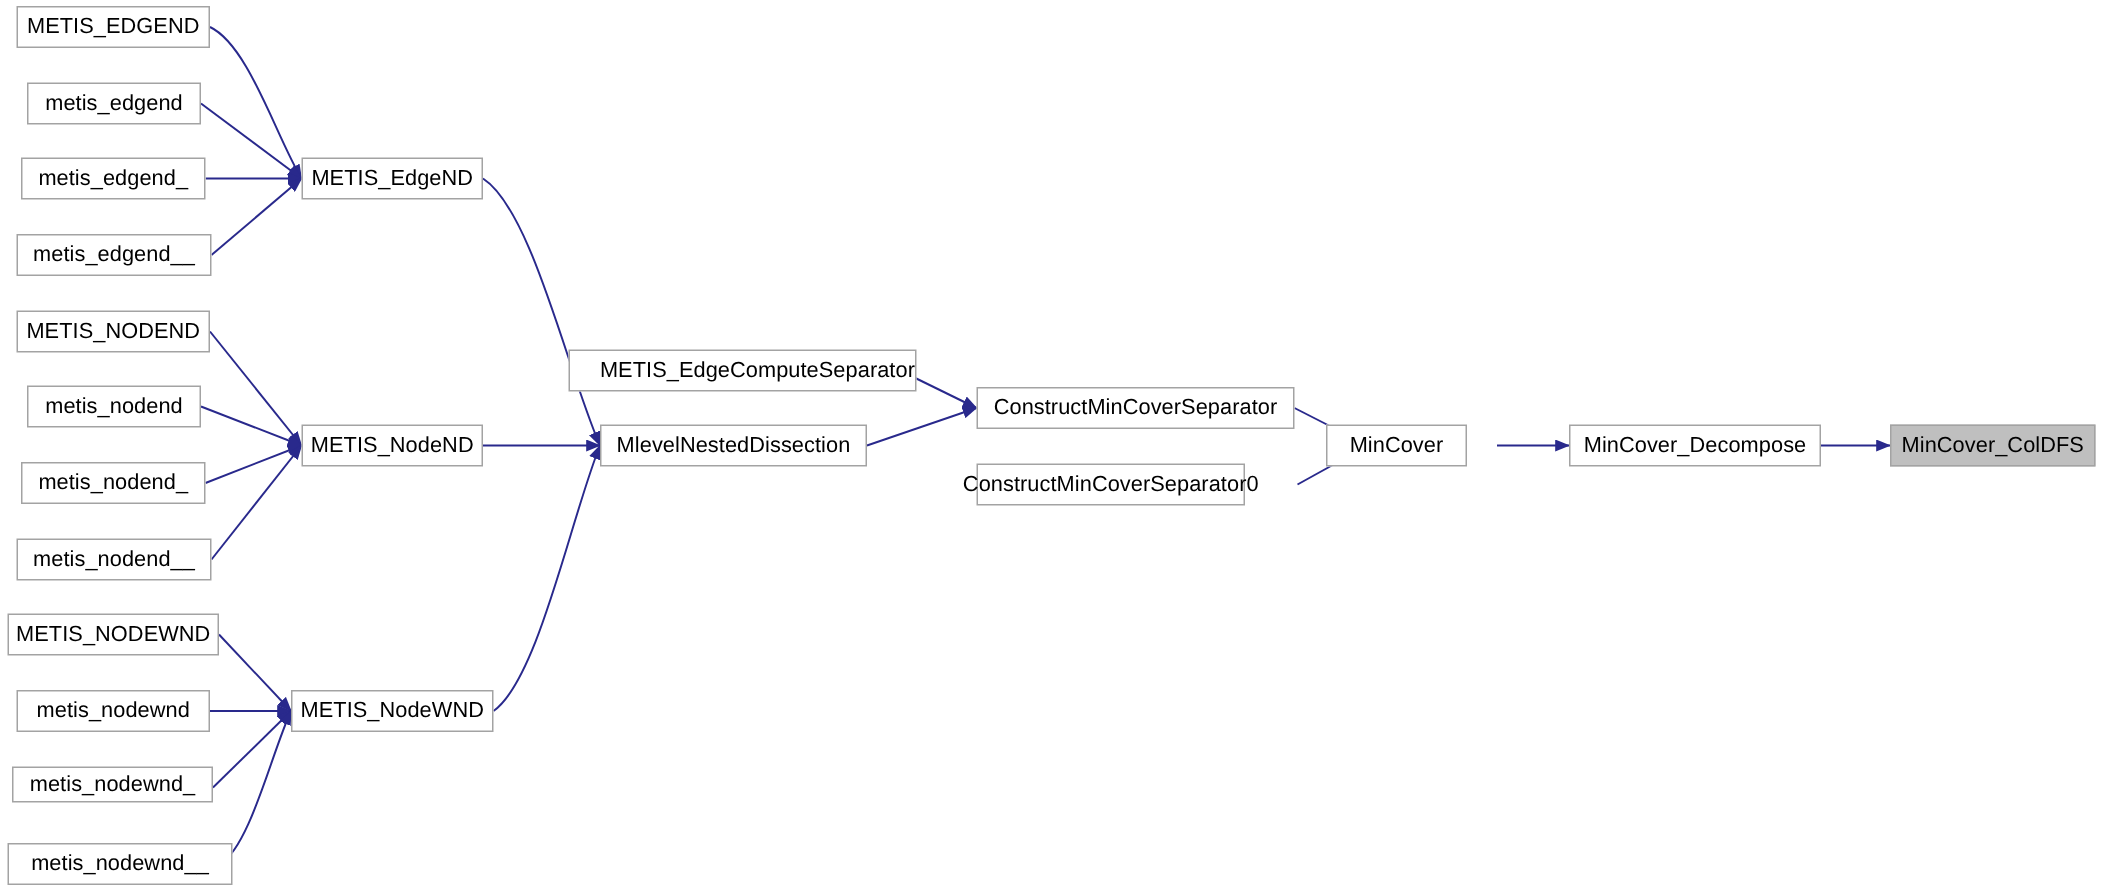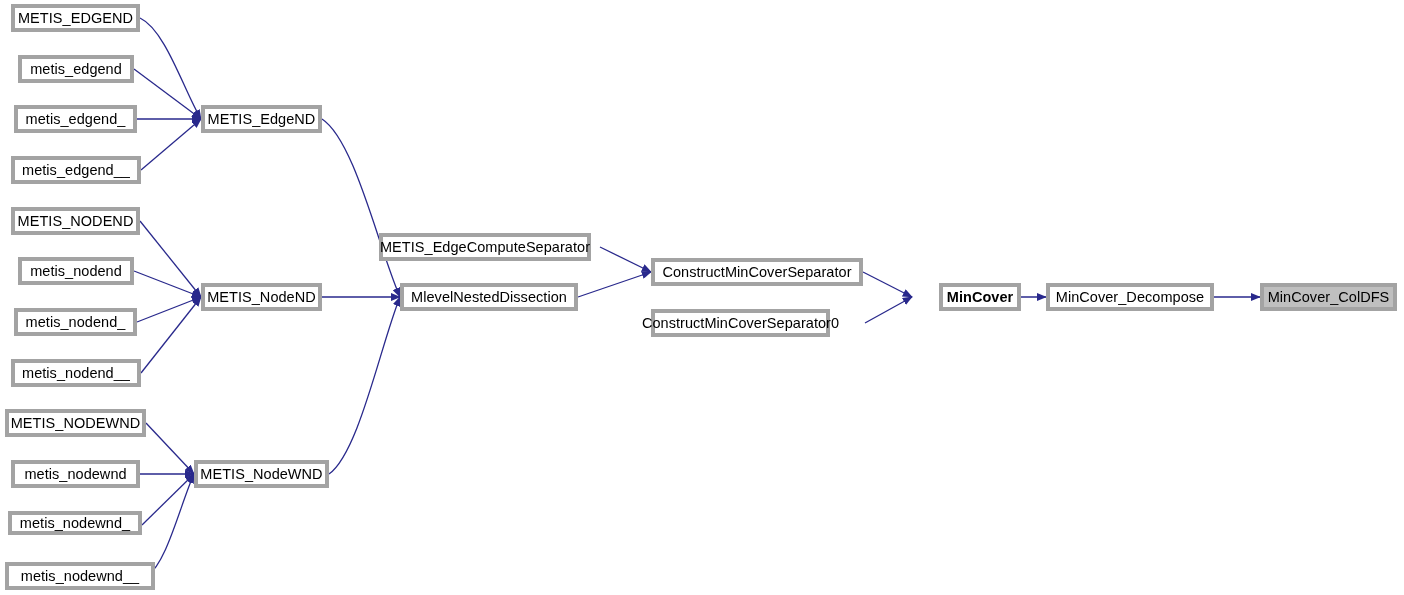--- a/index.html
+++ b/index.html
@@ -19,21 +19,21 @@
     position: absolute;
     left: 0;
     top: 0;
     width: 1404px;
     height: 595px;
     pointer-events: none;
   }
   .node {
     position: absolute;
     box-sizing: border-box;
-    border: 4px solid #a3a3a3;
+    border: 1px solid #a3a3a3;
     background: #ffffff;
     color: #000000;
     font-size: 14.5px;
     line-height: 1;
     display: flex;
     align-items: center;
     justify-content: center;
     white-space: nowrap;
     letter-spacing: 0.05px;
   }
@@ -114,33 +114,33 @@
       </div>
       <div class="node" style="left: 8px; top: 511px; width: 134px; height: 24px;">
         <span>metis_nodewnd_</span>
       </div>
       <div class="node" style="left: 5px; top: 562px; width: 150px; height: 28px;">
         <span>metis_nodewnd__</span>
       </div>
       <div class="node" style="left: 194px; top: 460px; width: 135px; height: 28px;">
         <span>METIS_NodeWND</span>
       </div>
-      <div class="node" style="left: 379px; top: 233px; width: 212px; height: 28px;">
+      <div class="node" style="left: 379px; top: 233px; width: 232px; height: 28px; justify-content: flex-end;">
         <span>METIS_EdgeComputeSeparator</span>
       </div>
       <div class="node" style="left: 400px; top: 283px; width: 178px; height: 28px;">
         <span>MlevelNestedDissection</span>
       </div>
       <div class="node" style="left: 651px; top: 258px; width: 212px; height: 28px;">
         <span>ConstructMinCoverSeparator</span>
       </div>
       <div class="node" style="left: 651px; top: 309px; width: 179px; height: 28px;">
         <span>ConstructMinCoverSeparator0</span>
       </div>
-      <div class="node" style="left: 939px; top: 283px; width: 82px; height: 28px; font-weight: bold;">
+      <div class="node" style="left: 884px; top: 283px; width: 94px; height: 28px;">
         <span>MinCover</span>
       </div>
       <div class="node" style="left: 1046px; top: 283px; width: 168px; height: 28px;">
         <span>MinCover_Decompose</span>
       </div>
       <div class="node highlight" style="left: 1260px; top: 283px; width: 137px; height: 28px; background: rgb(191, 191, 191);">
         <span>MinCover_ColDFS</span>
       </div>
     </div>
 </div>

